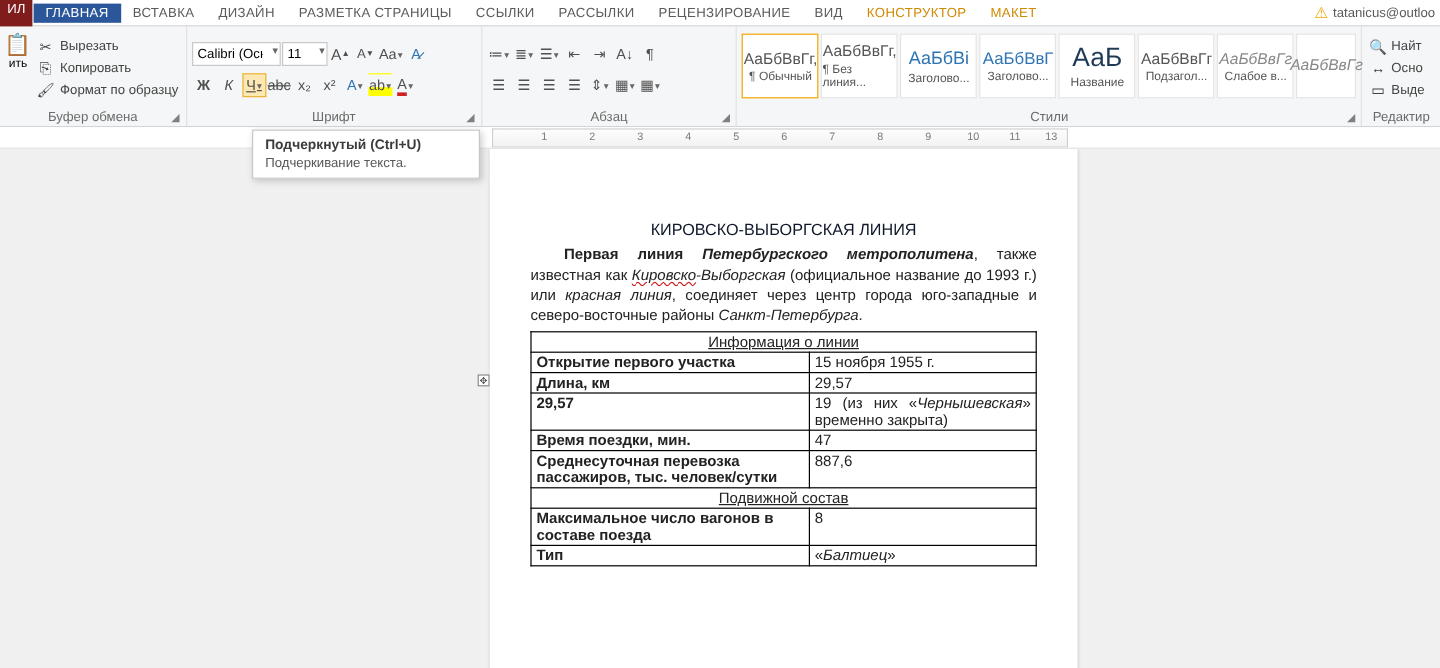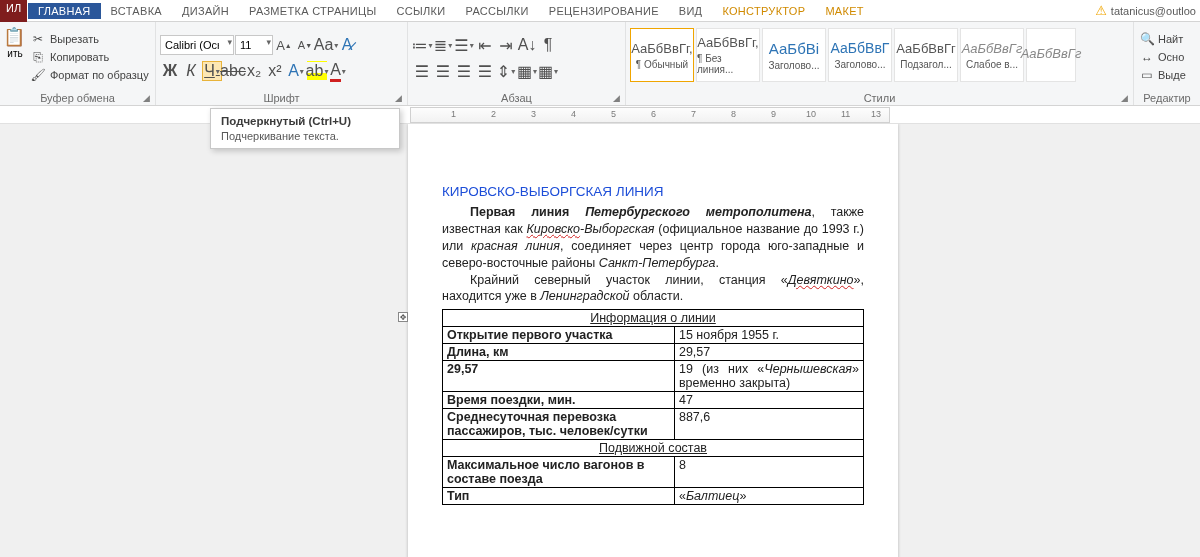--- a/index.html
+++ b/index.html
@@ -26,21 +26,21 @@
 .paste-big .ic { font-size:18px;}
 
 .clip-items div { display:flex; align-items:center; gap:4px; font-size:11px; color:#434343; padding:1px 2px; white-space:nowrap;}
 .clip-items .ic { font-size:12px; width:16px; text-align:center;}
 
 .font-name { width: 74px; height: 20px; border: 1px solid #c8c8c8; background: #fff; font-size: 11px; padding: 0 14px 0 4px; position: relative; }
 .font-size { width: 38px; height: 20px; border: 1px solid #c8c8c8; background: #fff; font-size: 11px; padding: 0 14px 0 4px; position: relative; }
 .combo { position: relative; display:inline-block;}
 .combo::after { content:"▾"; position:absolute; right:2px; top:2px; font-size:9px; color:#666; pointer-events:none;}
 
-.rb { width: 20px; height: 20px; font-size: 16px; color: #505050; cursor: pointer; border: 1px solid transparent; display:inline-flex; align-items:center; justify-content:center;}
+.rb { width: 20px; height: 20px; font-size: 12px; color: #505050; cursor: pointer; border: 1px solid transparent; display:inline-flex; align-items:center; justify-content:center;}
 .rb.drop::after { content:"▾"; font-size:8px; margin-left:1px; color:#666;}
 .rb.hovered { background: #fde7b3; border: 1px solid #e8b33a; }
 
 .styles-gallery { display: flex; gap: 2px; align-items:flex-start; padding-top:4px;}
 .style-item { width: 64px; height: 54px; border: 1px solid #e4e4e4; background: #fff; display: flex; flex-direction: column; align-items: center; justify-content: center; font-size: 10px; color: #555; cursor: pointer; }
 .style-item.sel { border: 1px solid #f0a500; }
 .style-prev { font-size: 13px; padding-bottom: 3px; }
 .style-heading1 .style-prev { color:#2e74b5; font-size:15px; }
 .style-heading2 .style-prev { color:#2e74b5; font-size:14px; }
 .style-title .style-prev { font-size:22px; color:#1f3a57; }
@@ -48,21 +48,21 @@
 .edit-col div { display:flex; align-items:center; gap:4px; font-size:11px; color:#434343; padding:1px 2px; white-space:nowrap;}
 .edit-col .ic { width:14px; font-size:12px; text-align:center;}
 
 .ruler-bar { height: 18px; background: #fff; border-bottom: 1px solid #e1e1e1; position: relative; overflow:hidden;}
 .ruler { position: absolute; left: 410px; top: 1px; height: 16px; width: 480px; background: linear-gradient(#fdfdfd,#f2f2f2); border: 1px solid #d0d0d0; font-size:9px; color:#7a7a7a;}
 .ruler span { position:absolute; top:1px;}
 
 .canvas { position: absolute; left: 0; right: 0; top: 124px; bottom: 0; background: #f0f0f0; overflow: hidden; }
 .page { position: absolute; left: 408px; top: 0; width: 490px; min-height: 600px; background: #fff; box-shadow: 0 0 3px rgba(0,0,0,0.25); padding: 60px 34px 20px 34px; }
 
-.doc-title { text-align: left; font-size: 13.5px; color: #1d4ed8; margin-bottom: 5px;}
+.doc-title { text-align: center; font-size: 13.5px; color: #0f172a; margin-bottom: 5px;}
 .doc-p { font-size: 12.5px; line-height: 1.35; text-align: justify; text-indent: 28px; color: #222; }
 .doc-p .b { font-weight: bold; }
 .doc-p .i { font-style: italic; }
 .doc-p .wavy { text-decoration: underline wavy #d02020; text-decoration-thickness: 1px; }
 .doc-table { width: 100%; border-collapse: collapse; margin-top: 4px; font-size: 12.5px; color:#222;}
 .doc-table td, .doc-table th { border: 1px solid #000; padding: 1px 4px; vertical-align: top; }
 .doc-table .hd { text-align: center; text-decoration: underline; }
 .doc-table .b { font-weight: bold; }
 .doc-table .i { font-style: italic; }
 
@@ -186,20 +186,24 @@
             <span>¶ Без линия...</span>
           </div>
         <div class="style-item style-heading1">
             <span class="style-prev">АаБбВі</span>
             <span>Заголово...</span>
           </div>
         <div class="style-item style-heading2">
             <span class="style-prev">АаБбВвГ</span>
             <span>Заголово...</span>
           </div>
+        <div class="style-item style-title">
+            <span class="style-prev">АаБ</span>
+            <span>Название</span>
+          </div>
         <div class="style-item">
             <span class="style-prev">АаБбВвГг</span>
             <span>Подзагол...</span>
           </div>
         <div class="style-item">
             <span class="style-prev" style="font-style:italic;color:#888">АаБбВвГг</span>
             <span>Слабое в...</span>
           </div>
         <div class="style-item" style="width:50px">
             <span class="style-prev" style="font-style:italic;color:#888">АаБбВвГг</span>
@@ -252,23 +256,20 @@
   <div class="tt-title">Подчеркнутый (Ctrl+U)</div>
   <div class="tt-body">Подчеркивание текста.</div>
 </div>
 
 <div class="canvas">
   <div class="page">
     <div class="doc-title">КИРОВСКО-ВЫБОРГСКАЯ ЛИНИЯ</div>
     <p class="doc-p">
       <span class="b">Первая линия </span><span class="b i">Петербургского метрополитена</span><span>, также известная как </span><span class="i wavy">Кировско</span><span class="i">-Выборгская</span><span> (официальное название до 1993 г.) или </span><span class="i">красная линия</span><span>, соединяет через центр города юго-западные и северо-восточные районы </span><span class="i">Санкт-Петербурга</span><span>.</span>
     </p>
-    <p class="doc-p">
-      <span>Крайний северный участок линии, станция «</span><span class="i wavy">Девяткино</span><span>», находится уже в </span><span class="i">Ленинградской</span><span> области.</span>
-    </p>
     <table class="doc-table">
       <tbody>
           <tr>
             <td colspan="2" class="hd">Информация о линии</td>
           </tr>
       <tr>
             <td class="b">Открытие первого участка</td>
             <td>15 ноября 1955 г.</td>
           </tr>
       <tr>

